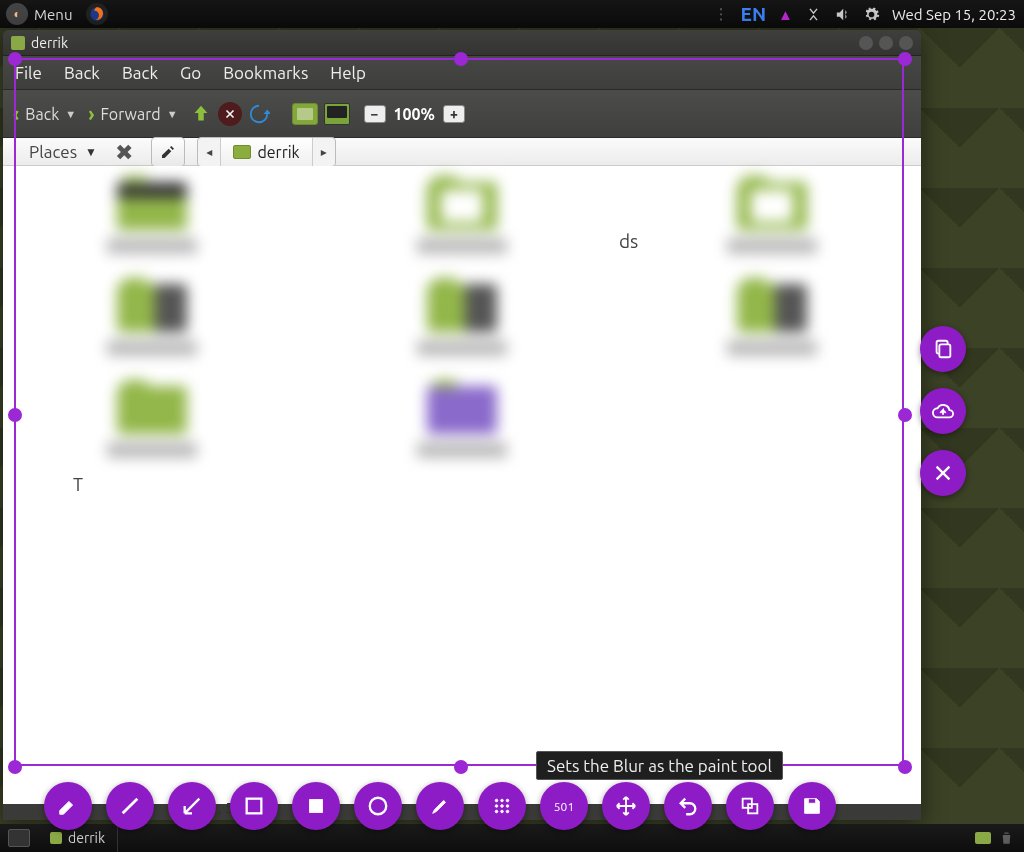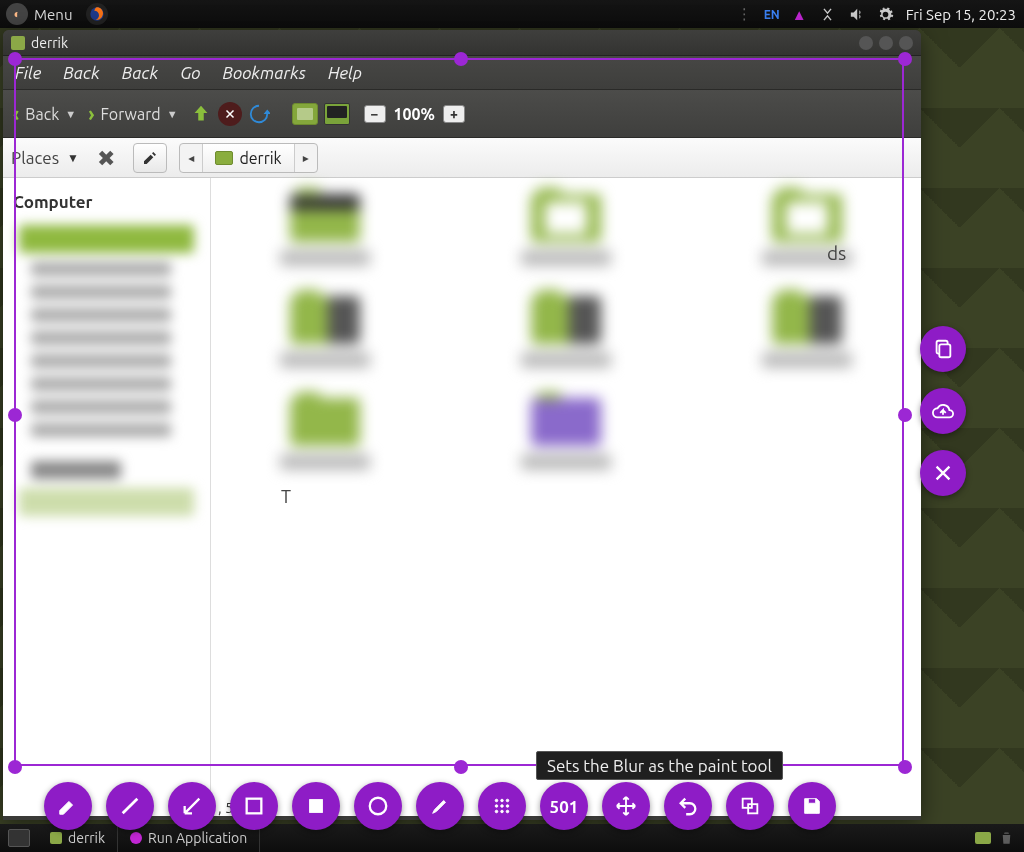--- a/index.html
+++ b/index.html
@@ -10,21 +10,21 @@
   .top-panel { position:absolute; top:0; left:0; right:0; height:28px;
     background:linear-gradient(#151515,#0c0c0c); color:#ddd; display:flex; align-items:center; font-size:15px; }
   .top-panel .ubuntu-badge { width:22px; height:22px; border-radius:50%; background:#444; margin:0 6px;
     display:flex; align-items:center; justify-content:center; font-size:12px; color:#fb8;}
   .top-panel .menu-label { margin-right:8px; }
   .top-panel .ff { width:22px;height:22px;border-radius:50%;background:#222;margin-left:6px;
     display:flex;align-items:center;justify-content:center;}
   .top-panel .ff svg{width:16px;height:16px;}
   .top-panel .spacer{flex:1;}
   .top-panel .tray{display:flex;align-items:center;gap:12px;padding-right:8px;}
-  .top-panel .tray .lang{color:#3b82f6;font-weight:600;font-size:12px;}
+  .top-panel .tray .lang{color:#3b82f6;font-weight:600;font-size:19px;}
   .top-panel .tray svg{width:17px;height:17px;fill:#ccc;}
   .top-panel .tray .flame{color:#c026d3;font-size:15px;}
   .top-panel .clock{white-space:nowrap;font-size:15px;color:#eee;}
 
   
   .desktop{position:absolute;top:28px;left:0;right:0;bottom:28px;
     background:
       linear-gradient(135deg,rgba(0,0,0,.15) 25%,transparent 25%),
       linear-gradient(225deg,rgba(0,0,0,.15) 25%,transparent 25%),
       #3b4225;
@@ -36,42 +36,42 @@
     overflow:hidden;color:#ddd;}
   .fm-titlebar{height:26px;background:linear-gradient(#3f3f3d,#333331);display:flex;align-items:center;padding:0 8px;
     border-bottom:1px solid #222;}
   .fm-titlebar .icon{width:14px;height:14px;background:#8ba847;border-radius:2px;margin-right:6px;}
   .fm-titlebar .title{color:#eee;font-size:14px;}
   .fm-titlebar .winbtns{margin-left:auto;display:flex;gap:6px;}
   .fm-titlebar .winbtns span{width:14px;height:14px;border-radius:50%;background:#555;display:block;}
 
   .fm-menu{height:34px;background:linear-gradient(#474745,#3e3e3c);display:flex;align-items:center;gap:22px;
     padding:0 12px;font-size:17px;color:#eee;border-bottom:1px solid #2a2a28;}
-  .fm-menu span{cursor:default;font-style:italic;}
+  .fm-menu span{cursor:default;}
 
   .fm-toolbar{height:48px;background:linear-gradient(#4c4c4a,#3f3f3d);display:flex;align-items:center;gap:6px;
     padding:0 10px;border-bottom:1px solid #2a2a28;}
   .tb-group{display:flex;align-items:center;gap:6px;margin-right:6px;}
   .tb-btn{display:flex;align-items:center;gap:4px;color:#ddd;font-size:16px;}
   .chev-green{color:#8bbf3c;font-size:20px;font-weight:bold;}
   .fm-toolbar svg{width:22px;height:22px;}
   .tb-up{color:#8bbf3c;}
   .tb-stop{background:#4e1c1c;border-radius:50%;width:24px;height:24px;display:flex;align-items:center;justify-content:center;}
   .tb-stop svg{width:12px;height:12px;fill:#fff;}
   .tb-home{width:26px;height:22px;background:#84a73b;border:1px solid #6d8a2f;border-radius:3px;position:relative;}
   .tb-home:after{content:"";position:absolute;inset:4px;background:#fff6;border-radius:1px;}
   .tb-comp{width:26px;height:22px;background:#7aa33a;border-radius:2px;border:1px solid #333;position:relative;}
   .tb-comp:after{content:"";position:absolute;left:2px;right:2px;top:2px;height:12px;background:#222;border-radius:1px;}
   .tb-zoom{display:flex;align-items:center;gap:8px;margin-left:8px;}
   .tb-zoom .sq{width:22px;height:18px;background:#eee;border:1px solid #888;border-radius:3px;
     display:flex;align-items:center;justify-content:center;color:#333;font-weight:bold;font-size:14px;}
   .tb-zoom .pct{color:#fff;font-size:16px;font-weight:bold;}
 
-  .fm-locbar{height:40px;background:linear-gradient(#fbfbfb,#ececec);display:flex;align-items:center;
-    padding:0 8px;border-bottom:1px solid #ccc;color:#333;}
+  .fm-locbar{height:28px;background:linear-gradient(#fbfbfb,#ececec);display:flex;align-items:center;
+    padding:0 26px;border-bottom:1px solid #ccc;color:#333;}
   .places-label{font-size:17px;color:#444;margin-right:8px;}
   .dd-arrow{font-size:12px;color:#333;margin-right:18px;}
   .close-x{font-size:22px;color:#555;margin-right:18px;cursor:default;}
   .pencil-btn{width:34px;height:30px;background:linear-gradient(#fff,#e8e8e8);border:1px solid #bbb;border-radius:4px;
     display:flex;align-items:center;justify-content:center;margin-right:12px;}
   .pencil-btn svg{width:16px;height:16px;fill:#333;}
   .bc{display:flex;align-items:center;height:30px;border:1px solid #bbb;border-radius:4px;overflow:hidden;background:#f3f3f3;}
   .bc .seg{padding:0 8px;height:100%;display:flex;align-items:center;border-right:1px solid #ccc;font-size:12px;color:#444;}
   .bc .seg.active{background:linear-gradient(#fff,#efefef);color:#222;font-size:16px;padding:0 12px;}
   .bc .hm-ic{width:18px;height:14px;background:#8aad3e;border:1px solid #6f8c2f;border-radius:2px;margin-right:6px;}
@@ -116,21 +116,21 @@
 
   .fab-col{position:absolute;right:58px;width:46px;display:flex;flex-direction:column;gap:16px;z-index:40;}
   .fab{width:46px;height:46px;border-radius:50%;background:#8e1cc6;display:flex;align-items:center;justify-content:center;
     box-shadow:0 2px 6px rgba(0,0,0,.4);}
   .fab svg{width:22px;height:22px;fill:#fff;}
 
   .tool-row{position:absolute;left:44px;bottom:22px;display:flex;gap:14px;z-index:40;align-items:center;}
   .tool{width:48px;height:48px;border-radius:50%;background:#8e1cc6;display:flex;align-items:center;justify-content:center;
     box-shadow:0 2px 6px rgba(0,0,0,.4);color:#fff;}
   .tool svg{width:22px;height:22px;fill:#fff;stroke:#fff;}
-  .tool.num{font-size:17px;font-weight:700;}
+  .tool.num{font-size:12px;font-weight:400;}
   .tooltip{position:absolute;bottom:72px;left:536px;background:#1f1f1f;border:1px solid #555;color:#eee;
     padding:4px 10px;font-size:17px;border-radius:2px;z-index:50;white-space:nowrap;}
   .size-txt{position:absolute;left:206px;bottom:36px;color:#333;font-size:15px;z-index:35;}
 </style>
 </head>
 <body>
 
 <div class="top-panel">
   <div class="ubuntu-badge">◐</div>
   <span class="menu-label">Menu</span>
@@ -147,21 +147,21 @@
     <span class="flame">▲</span>
     <svg viewBox="0 0 24 24">
         <path d="M7 4l5 6 5-6M7 20l5-6 5 6" stroke="#ccc" stroke-width="2" fill="none"></path>
       </svg>
     <svg viewBox="0 0 24 24">
         <path d="M4 9v6h4l5 5V4L8 9H4zm12 3a4 4 0 000-6v12a4 4 0 000-6z"></path>
       </svg>
     <svg viewBox="0 0 24 24">
         <path d="M12 8a4 4 0 100 8 4 4 0 000-8zm9 4l2 1-1 3-2-1a8 8 0 01-2 2l1 2-3 1-1-2a8 8 0 01-3 0l-1 2-3-1 1-2a8 8 0 01-2-2l-2 1-1-3 2-1a8 8 0 010-3l-2-1 1-3 2 1a8 8 0 012-2L7 3l3-1 1 2a8 8 0 013 0l1-2 3 1-1 2a8 8 0 012 2l2-1 1 3-2 1a8 8 0 010 3z"></path>
       </svg>
-    <span class="clock">Fri Sep 15, 20:23</span>
+    <span class="clock">Wed Sep 15, 20:23</span>
   </div>
 </div>
 
 <div class="desktop"></div>
 
 <div class="fm-window">
   <div class="fm-titlebar">
     <span class="icon"></span>
     <span class="title">derrik</span>
     <div class="winbtns">
@@ -225,36 +225,20 @@
       <div class="seg">◂</div>
       <div class="seg active">
         <span class="hm-ic"></span>
         <span>derrik</span>
       </div>
       <div class="seg" style="border-right:none">▸</div>
     </div>
   </div>
 
   <div class="fm-body">
-    <div class="fm-side">
-      <h4>Computer</h4>
-      <div class="side-blur">
-        <div class="side-row sel"></div>
-        <div class="side-dark"></div>
-        <div class="side-dark"></div>
-        <div class="side-dark"></div>
-        <div class="side-dark"></div>
-        <div class="side-dark"></div>
-        <div class="side-dark"></div>
-        <div class="side-dark"></div>
-        <div class="side-dark"></div>
-        <div class="side-dark" style="margin-top:24px;width:90px;height:18px;background:#888"></div>
-        <div class="side-row" style="background:#cdddab"></div>
-      </div>
-    </div>
 
     <div class="fm-content">
       <div class="grid">
         <div class="folder top">
             <div class="fld-ic"></div>
             <div class="fld-lb"></div>
           </div>
         <div class="folder">
             <div class="fld-ic white"></div>
             <div class="fld-lb"></div>
@@ -394,23 +378,19 @@
     </div>
 </div>
 <div class="size-txt">8     ,     5</div>
 
 <div class="taskbar">
   <div class="show-d"></div>
   <div class="task">
       <span class="ic g"></span>
       <span>derrik</span>
     </div>
-  <div class="task">
-      <span class="ic p"></span>
-      <span>Run Application</span>
-    </div>
   <div class="tray">
     <span class="g"></span>
     <svg class="trash" viewBox="0 0 24 24" fill="#999">
         <path d="M6 7h12l-1 14H7L6 7zm3-4h6l1 2H8l1-2z"></path>
       </svg>
   </div>
 </div>
 
 </body></html>

